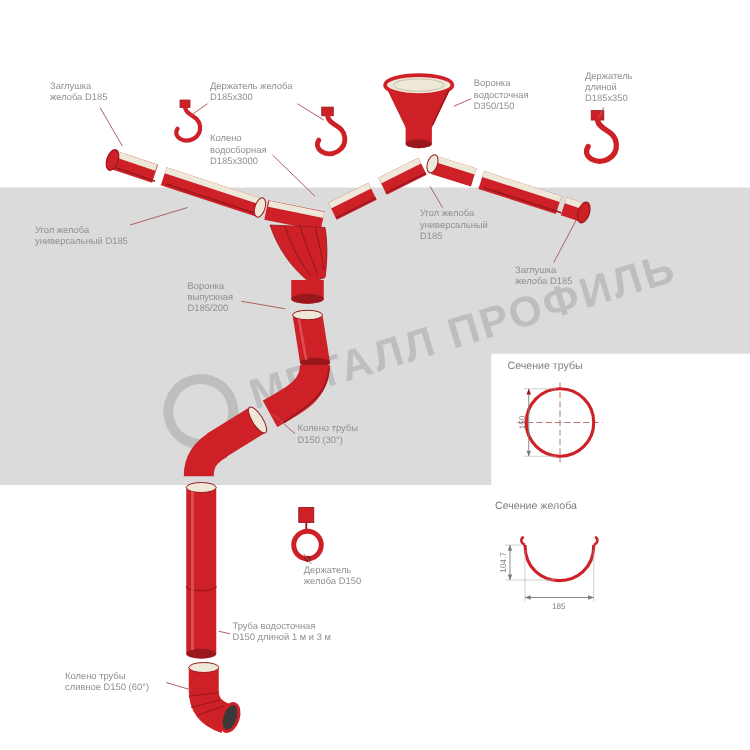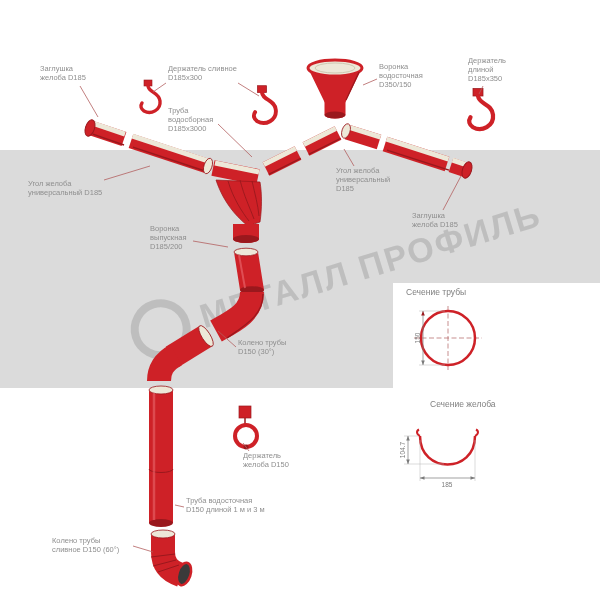--- a/index.html
+++ b/index.html
@@ -211,38 +211,38 @@
     </g>
   </svg>
 
 
   <div class="lbl" style="left:40px;top:64px">
     <div>Заглушка</div>
     <div>желоба D185</div>
   </div>
 
   <div class="lbl" style="left:168px;top:64px">
-    <div>Держатель сливное</div>
+    <div>Держатель желоба</div>
     <div>D185х300</div>
   </div>
 
   <div class="lbl" style="left:379px;top:62px">
     <div>Воронка</div>
     <div>водосточная</div>
     <div>D350/150</div>
   </div>
 
   <div class="lbl" style="left:468px;top:56px">
     <div>Держатель</div>
     <div>длиной</div>
     <div>D185х350</div>
   </div>
 
   <div class="lbl" style="left:168px;top:106px">
-    <div>Труба</div>
+    <div>Колено</div>
     <div>водосборная</div>
     <div>D185х3000</div>
   </div>
 
   <div class="lbl" style="left:28px;top:179px">
     <div>Угол желоба</div>
     <div>универсальный D185</div>
   </div>
 
   <div class="lbl" style="left:336px;top:166px">
@@ -276,15 +276,15 @@
     <div>Труба водосточная</div>
     <div>D150 длиной 1 м и 3 м</div>
   </div>
 
   <div class="lbl" style="left:52px;top:536px">
     <div>Колено трубы</div>
     <div>сливное D150 (60°)</div>
   </div>
 
   <div class="sec-title" style="left:406px;top:287px">Сечение трубы</div>
-  <div class="sec-title" style="left:430px;top:399px">Сечение желоба</div>
+  <div class="sec-title" style="left:396px;top:399px">Сечение желоба</div>
 
 </div>
 
 </body></html>

